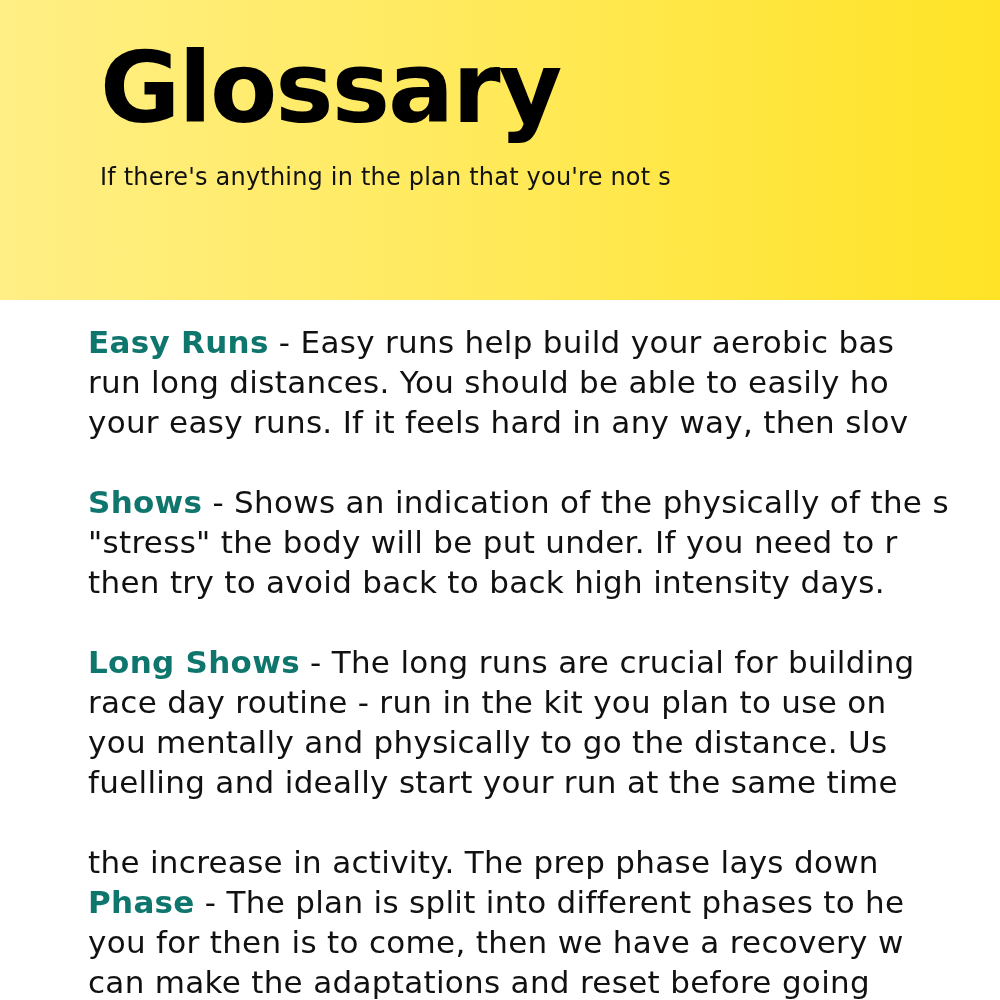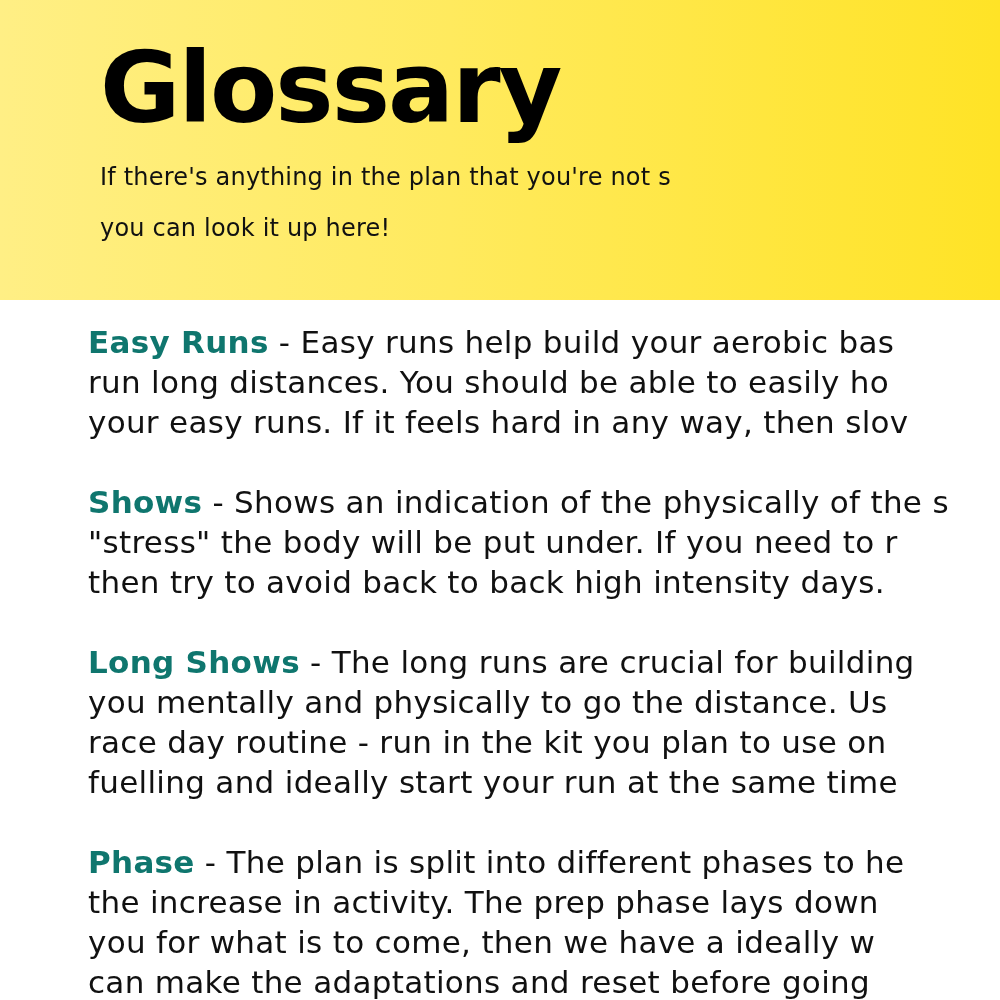--- a/index.html
+++ b/index.html
@@ -37,45 +37,44 @@
   }
   .term { font-weight: bold; color: #0f766e; }
 </style>
 </head>
 <body>
 
 <div class="header">
   <div class="title">Glossary</div>
   <div class="subtitle">
     <div>If there's anything in the plan that you're not s</div>
-    <div>you can look it up here!</div>
   </div>
 </div>
 
 <div class="content">
 
   <div class="entry">
     <div class="line"><span class="term">Easy Runs</span><span> - </span><span>Easy runs help build your aerobic bas</span></div>
     <div class="line">run long distances. You should be able to easily ho</div>
     <div class="line">your easy runs. If it feels hard in any way, then slov</div>
   </div>
 
   <div class="entry">
     <div class="line"><span class="term">Shows</span><span> - </span><span>Shows an indication of the physically of the s</span></div>
     <div class="line">"stress" the body will be put under. If you need to r</div>
     <div class="line">then try to avoid back to back high intensity days.</div>
   </div>
 
   <div class="entry">
     <div class="line"><span class="term">Long Shows</span><span> - </span><span>The long runs are crucial for building</span></div>
+    <div class="line">race day routine - run in the kit you plan to use on</div>
     <div class="line">you mentally and physically to go the distance. Us</div>
-    <div class="line">race day routine - run in the kit you plan to use on</div>
     <div class="line">fuelling and ideally start your run at the same time</div>
   </div>
 
   <div class="entry">
+    <div class="line">the increase in activity. The prep phase lays down</div>
     <div class="line"><span class="term">Phase</span><span> - </span><span>The plan is split into different phases to he</span></div>
-    <div class="line">the increase in activity. The prep phase lays down</div>
-    <div class="line">you for what is to come, then we have a ideally w</div>
+    <div class="line">you for then is to come, then we have a recovery w</div>
     <div class="line">can make the adaptations and reset before going</div>
   </div>
 
 </div>
 
 </body></html>

